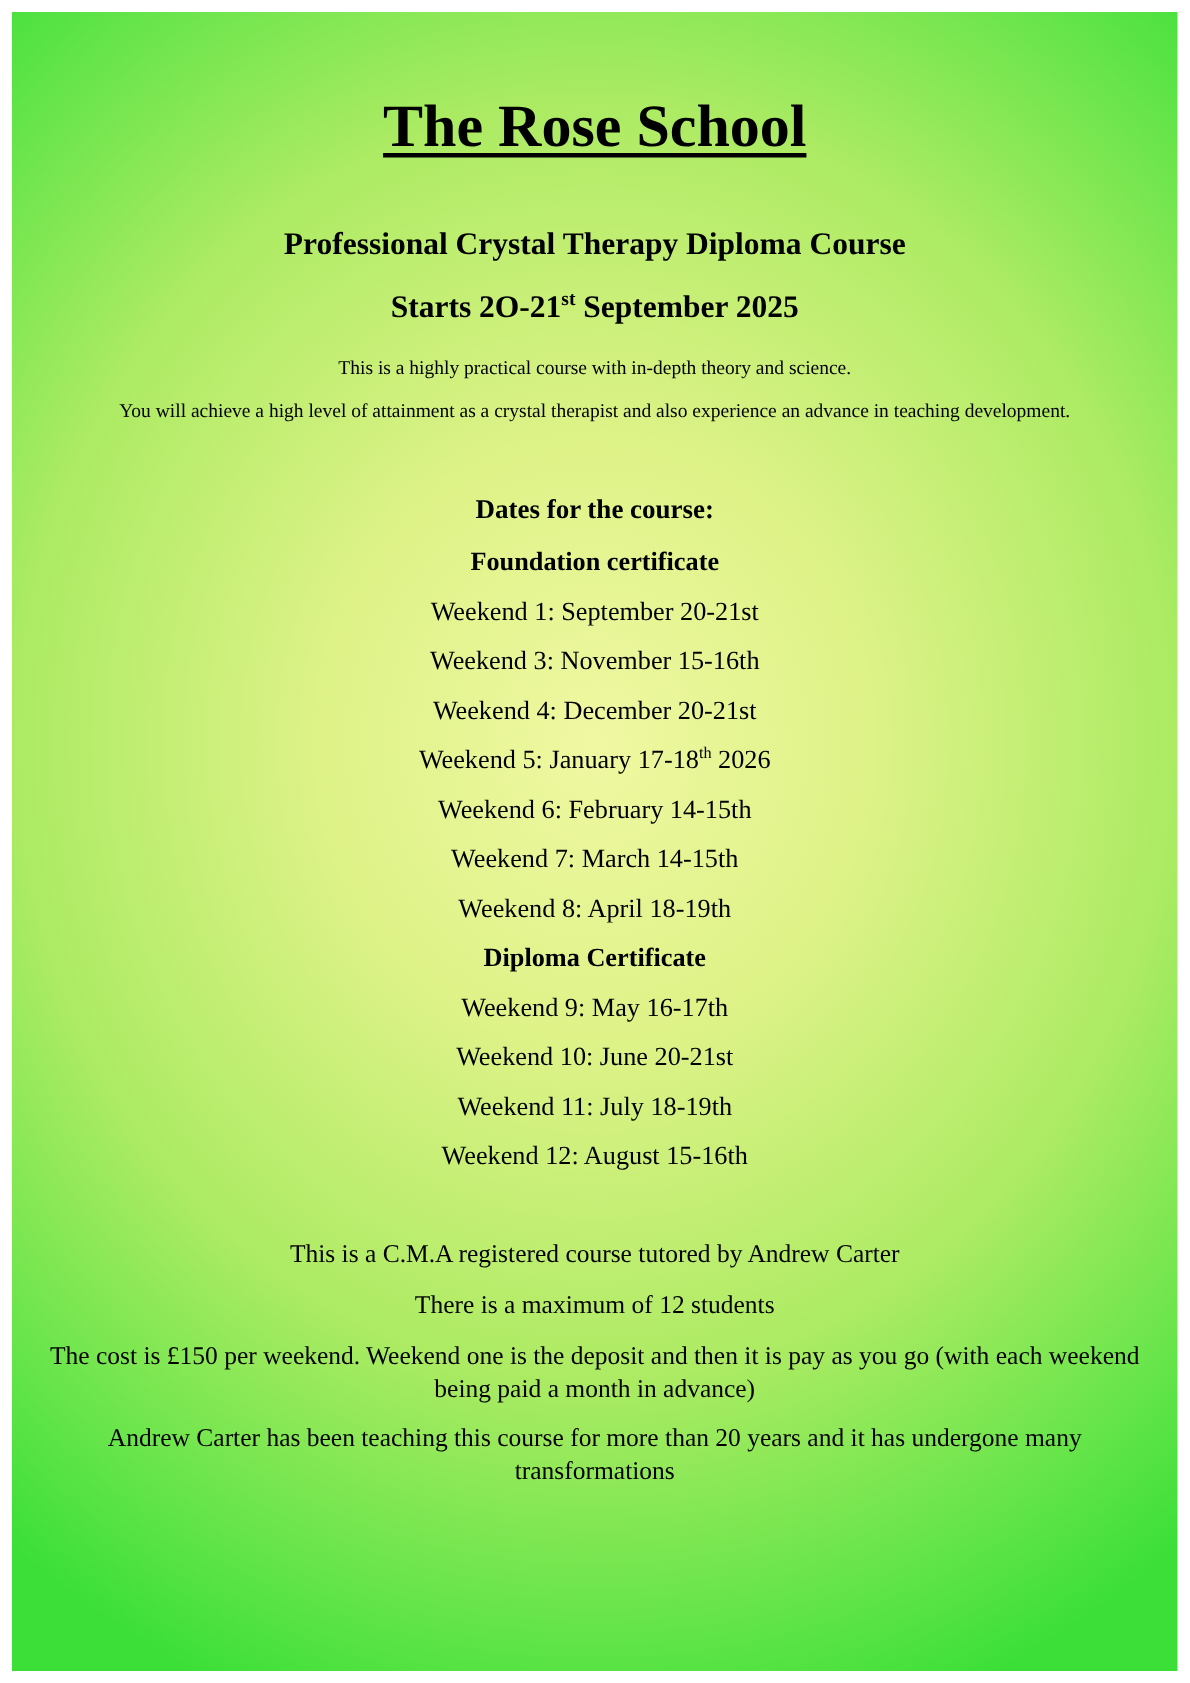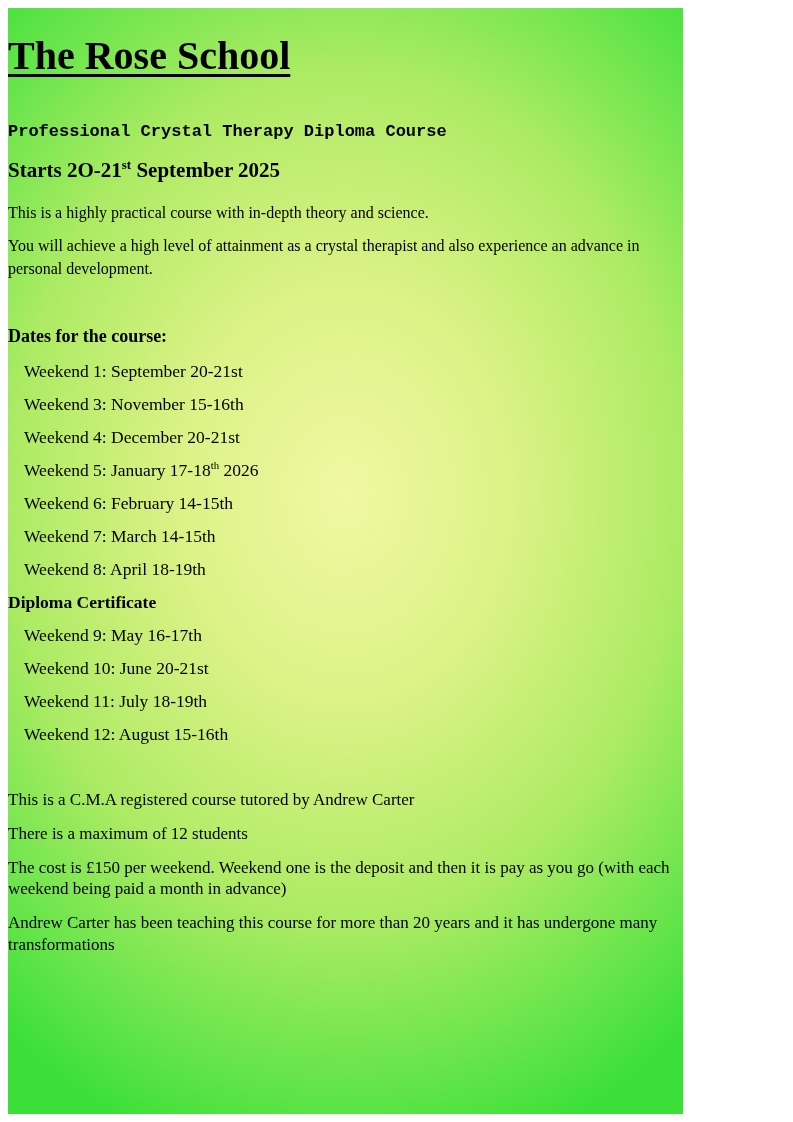--- a/index.html
+++ b/index.html
@@ -9,61 +9,61 @@
     width: 793px;
     height: 1122px;
     overflow: hidden;
     font-family: "Liberation Serif", "DejaVu Serif", serif;
     color: #000000;
   }
   .page {
     position: absolute;
     left: 8px;
     top: 8px;
-    width: 675px;
+    width: 777px;
     height: 1106px;
     background: radial-gradient(ellipse 80% 62% at 50% 44%,
                 #f0f8a2 0%,
                 #ddf287 30%,
                 #aceb63 62%,
                 #5fe447 88%,
                 #3cdf38 100%);
+    text-align: center;
     box-sizing: border-box;
-    padding-top: 24px;
+    padding-top: 52px;
   }
   h1.title {
     margin: 0 0 42px 0;
     font-size: 40px;
     font-weight: bold;
     line-height: 1.2;
   }
   h1.title .underline {
     text-decoration: underline;
     text-decoration-thickness: 3px;
     text-underline-offset: 5px;
   }
   .subtitle {
     margin: 0 0 17px 0;
-    font-size: 17px;
+    font-size: 21px;
     font-weight: bold;
-    font-family: Liberation Mono, monospace;
   }
   .starts {
     margin: 0 0 19px 0;
     font-size: 21px;
     font-weight: bold;
   }
   sup {
     font-size: 0.62em;
     vertical-align: super;
     line-height: 0;
   }
   .intro {
     margin: 0 auto 11px auto;
-    font-size: 16px;
+    font-size: 13px;
     max-width: 730px;
     line-height: 1.4;
   }
   .dates-heading {
     margin: 46px 0 14px 0;
     font-size: 18px;
     font-weight: bold;
   }
   .section-heading {
     margin: 12px 0;
@@ -91,25 +91,26 @@
 
 <div class="page">
 
   <h1 class="title"><span class="underline">The Rose School</span></h1>
 
   <p class="subtitle">Professional Crystal Therapy Diploma Course</p>
 
   <p class="starts"><span>Starts 2O-21</span><sup>st</sup><span> September 2025</span></p>
 
   <p class="intro">This is a highly practical course with in-depth theory and science.</p>
-  <p class="intro">You will achieve a high level of attainment as a crystal therapist and also experience an advance in personal development.</p>
+  <p class="intro">You will achieve a high level of attainment as a crystal therapist and also experience an advance in teaching development.</p>
 
   <h2 class="dates-heading">Dates for the course:</h2>
 
   <div id="sections">
+      <div class="section-heading">Foundation certificate</div>
       <div class="weekend-line">Weekend 1: September 20-21st</div>
       <div class="weekend-line">Weekend 3: November 15-16th</div>
       <div class="weekend-line">Weekend 4: December 20-21st</div>
       <div class="weekend-line">Weekend 5: January 17-18<sup>th</sup> 2026</div>
       <div class="weekend-line">Weekend 6: February 14-15th</div>
       <div class="weekend-line">Weekend 7: March 14-15th</div>
       <div class="weekend-line">Weekend 8: April 18-19th</div>
       <div class="section-heading">Diploma Certificate</div>
       <div class="weekend-line">Weekend 9: May 16-17th</div>
       <div class="weekend-line">Weekend 10: June 20-21st</div>

